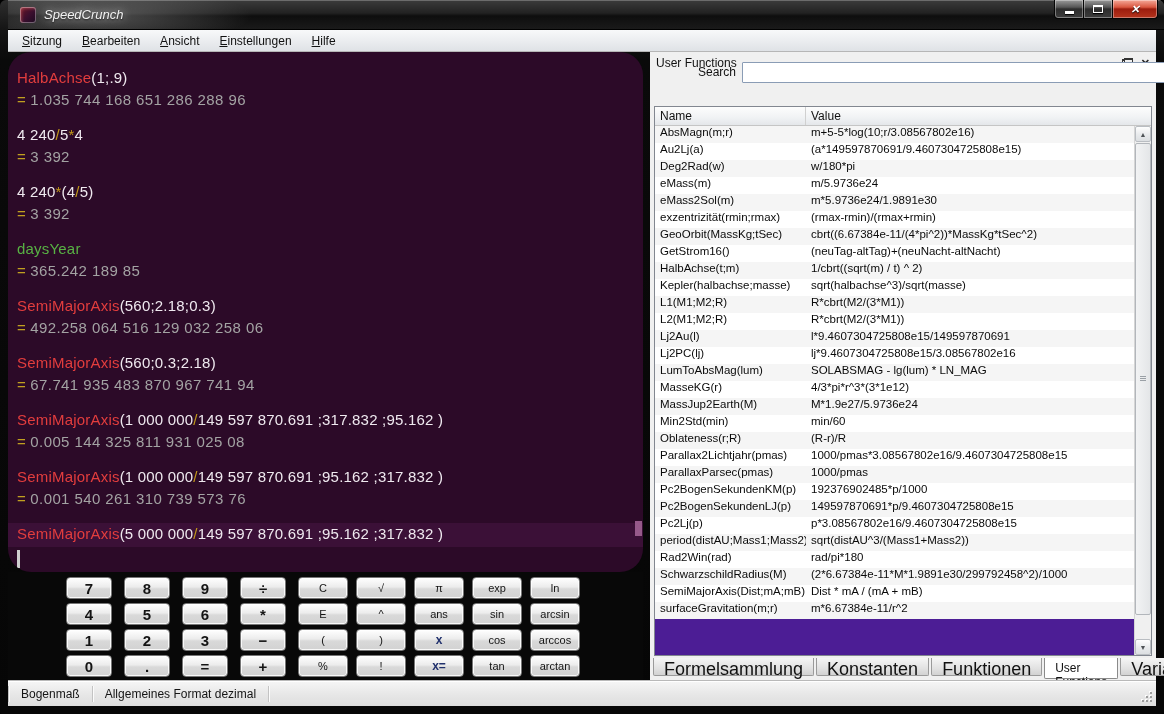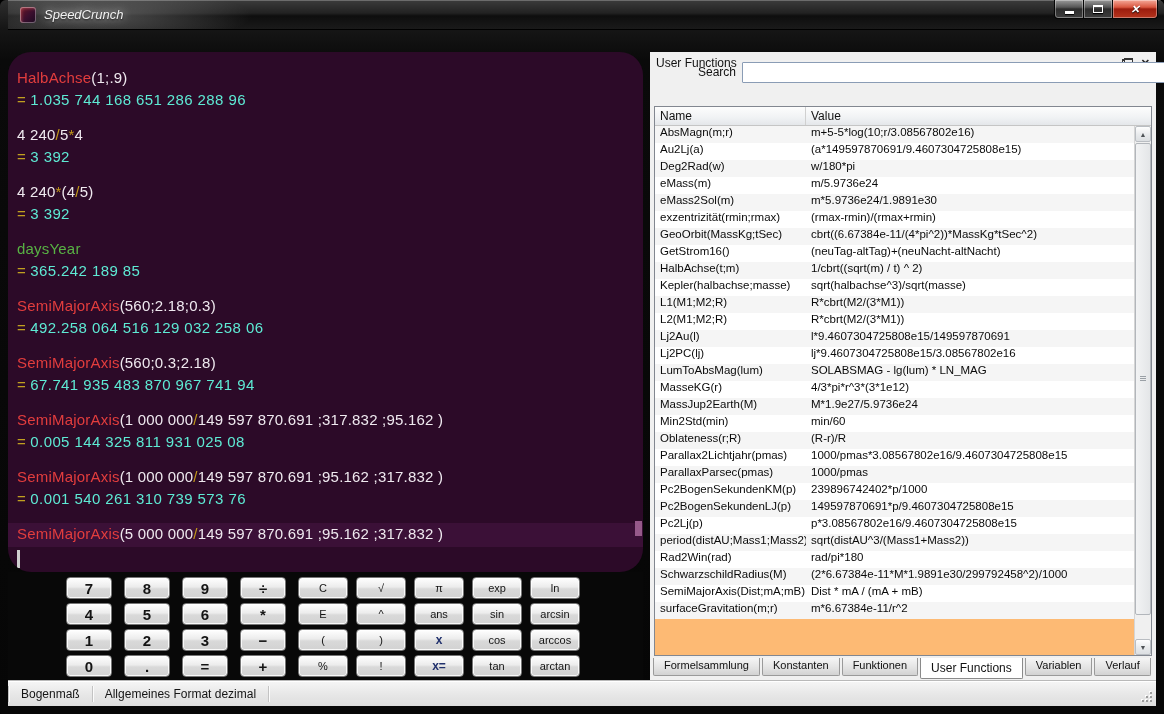--- a/index.html
+++ b/index.html
@@ -34,21 +34,21 @@
   .menu-item{font-size:12px;color:#111;padding:2px 10px;}
   .menu-item u{text-decoration:underline;}
   
   .display{position:absolute;left:8px;top:52px;width:635px;height:520px;background:#2c0a28;overflow:hidden;
     padding:15px 8px 0 9px;border-radius:23px;}
   .entry{margin-bottom:13px;line-height:22px;font-size:15px;letter-spacing:.2px;}
   .entry .expr{white-space:nowrap;}
   .entry.hl .expr{background:#3b1037;margin:0 -8px 0 -9px;padding:0 8px 2px 9px;}
   .sf{color:#e23d3d;} .sp{color:#efe9ef;} .so{color:#c49a18;} .sv{color:#58b244;}
   .result{white-space:nowrap;}
-  .eq{color:#c0a020;} .rv{color:#5eead4;letter-spacing:.4px;text-align:right;}
+  .eq{color:#c0a020;} .rv{color:#a3a3a3;letter-spacing:.4px;text-align:right;}
   .cursor{display:block;width:3px;height:18px;background:#cfcfcf;margin-top:3px;}
   .disp-thumb{position:absolute;right:1px;top:469px;width:7px;height:15px;background:#96598a;}
   
   .keypadzone{position:absolute;left:8px;top:572px;width:635px;height:108px;background:#080808;padding:5px 0 0 58px;}
   .krow{display:flex;margin-bottom:4px;}
   .key{height:22px;border:1px solid #767676;border-radius:4px;color:#141414;
     background:linear-gradient(#ffffff,#ececec 45%,#d9d9d9 55%,#d2d2d2);
     box-shadow:inset 0 0 0 1px rgba(255,255,255,.85);
     display:flex;align-items:center;justify-content:center;cursor:default;}
   .key.big{width:46px;margin-right:12px;font-size:15px;font-weight:bold;}
@@ -59,41 +59,41 @@
   .dock-titlebar{position:absolute;left:0;top:0;width:100%;height:22px;display:flex;align-items:center;
     padding:0 6px;font-size:12px;color:#111;}
   .dock-icons{margin-left:auto;display:flex;align-items:center;gap:8px;}
   .float-icon{position:relative;width:11px;height:10px;display:inline-block;}
   .float-icon:before{content:"";position:absolute;left:0;bottom:0;width:7px;height:6px;border:1px solid #333;border-top:2px solid #333;background:#f0f0f0;}
   .float-icon:after{content:"";position:absolute;right:0;top:0;width:7px;height:6px;border:1px solid #333;border-top:2px solid #333;background:#f0f0f0;}
   .dock-close{font-size:11px;font-weight:bold;color:#222;line-height:1;}
   .search-row{position:absolute;left:4px;top:8px;width:498px;height:24px;display:flex;align-items:center;margin-left:44px;}
   .search-label{font-size:12px;color:#111;margin-right:6px;}
   .search-input{flex:1;height:21px;border:1px solid #8a9cb5;border-radius:1px;background:#fff;padding:0 4px;font-size:12px;outline:none;}
-  .func-table{position:absolute;left:4px;top:54px;width:498px;height:550px;border:1px solid #828790;background:#fdba74;}
+  .func-table{position:absolute;left:4px;top:54px;width:498px;height:550px;border:1px solid #828790;background:#4c1d95;}
   .t-header{display:flex;height:19px;background:linear-gradient(#fdfdfd,#f0f2f4 60%,#e4e7ea);border-bottom:1px solid #c5c5c5;}
   .t-header .c-name{border-right:1px solid #d0d0d0;}
   .hcell{font-size:12px;color:#111;display:flex;align-items:center;padding-left:5px;}
   .c-name{width:151px;flex:none;}
   .c-value{flex:1;min-width:0;}
   .t-body{position:absolute;left:0;top:19px;right:17px;bottom:0;overflow:hidden;}
   .t-row{display:flex;height:17px;}
   .t-row:nth-child(odd){background:#f5f5f5;}
   .t-row:nth-child(even){background:#ffffff;}
   .tcell{font-size:11.5px;color:#0a0a0a;white-space:nowrap;overflow:hidden;padding-left:5px;}
   .t-scroll{position:absolute;right:0;top:19px;bottom:0;width:17px;background:#f0f0f0;border-left:1px solid #d5d5d5;}
   .arr{position:absolute;left:0;width:100%;height:16px;font-size:7px;color:#4f5357;display:flex;align-items:center;justify-content:center;
     background:linear-gradient(#fefefe,#e8eaec 55%,#dcdfe2);border:1px solid #b9bdc2;border-radius:2px;}
   .arr.up{top:0;} .arr.down{bottom:0;}
   .thumb{position:absolute;left:0;top:17px;bottom:40px;width:100%;
     background:linear-gradient(90deg,#f2f3f4,#e4e6e8);border:1px solid #b2b6bb;border-radius:2px;}
   .gripline{position:absolute;left:4px;right:4px;top:50%;height:6px;margin-top:-3px;
     background:repeating-linear-gradient(#9aa0a6 0,#9aa0a6 1px,transparent 1px,transparent 2px);}
   .tabbar{position:absolute;left:0px;top:606px;width:100%;height:22px;display:flex;align-items:flex-start;padding-left:3px;}
-  .tab{height:18px;margin-right:2px;padding:1px 10px 0;font-size:11px;color:#111;
+  .tab{height:18px;margin-right:2px;padding:1px 10px 0;font-size:18px;color:#111;
     background:linear-gradient(#f5f5f5,#e2e2e2 60%,#d2d2d2);
     border:1px solid #9a9a9a;border-top:none;border-radius:0 0 2px 2px;}
   .tab.active{height:21px;background:#fff;font-size:12px;padding-top:3px;border-color:#8a8a8a;}
   
   .statusbar{position:absolute;left:8px;top:680px;width:1148px;height:26px;
     background:linear-gradient(#f6f6f6,#e8e8e8 50%,#dddddd);border-top:1px solid #b9b9b9;
     box-shadow:inset 0 1px 0 #fff;display:flex;align-items:center;}
   .status-item{font-size:12px;color:#151515;padding:0 12px;}
   .status-sep{width:1px;height:16px;background:#c3c3c3;box-shadow:1px 0 0 #fbfbfb;}
   .grip{position:absolute;right:3px;bottom:3px;width:12px;height:12px;}
@@ -119,20 +119,27 @@
         </div>
       <div class="winbtn max">
           <span class="glyph-max"></span>
         </div>
       <div class="winbtn close">
           <span class="glyph-close">✕</span>
         </div>
     </div>
   </div>
 
+  <div class="menubar" id="menubar">
+      <span class="menu-item"><u>S</u>itzung</span>
+      <span class="menu-item"><u>B</u>earbeiten</span>
+      <span class="menu-item"><u>A</u>nsicht</span>
+      <span class="menu-item"><u>E</u>instellungen</span>
+      <span class="menu-item"><u>H</u>ilfe</span>
+    </div>
 
   <div class="display" id="display">
     <div class="disp-thumb"></div>
   <div class="entry">
         <div class="expr"><span class="sf">HalbAchse</span><span class="sp">(1;.9)</span></div>
         <div class="result"><span class="eq">= </span><span class="rv">1.035 744 168 651 286 288 96</span></div>
       </div>
       <div class="entry">
         <div class="expr"><span class="sp">4 240</span><span class="so">/</span><span class="sp">5</span><span class="so">*</span><span class="sp">4</span></div>
         <div class="result"><span class="eq">= </span><span class="rv">3 392</span></div>
@@ -311,21 +318,21 @@
           <div class="t-row">
             <div class="tcell c-name">Parallax2Lichtjahr(pmas)</div>
             <div class="tcell c-value">1000/pmas*3.08567802e16/9.4607304725808e15</div>
           </div>
           <div class="t-row">
             <div class="tcell c-name">ParallaxParsec(pmas)</div>
             <div class="tcell c-value">1000/pmas</div>
           </div>
           <div class="t-row">
             <div class="tcell c-name">Pc2BogenSekundenKM(p)</div>
-            <div class="tcell c-value">239896742402*p/1000</div>
+            <div class="tcell c-value">192376902485*p/1000</div>
           </div>
           <div class="t-row">
             <div class="tcell c-name">Pc2BogenSekundenLJ(p)</div>
             <div class="tcell c-value">149597870691*p/9.4607304725808e15</div>
           </div>
           <div class="t-row">
             <div class="tcell c-name">Pc2Lj(p)</div>
             <div class="tcell c-value">p*3.08567802e16/9.4607304725808e15</div>
           </div>
           <div class="t-row">

